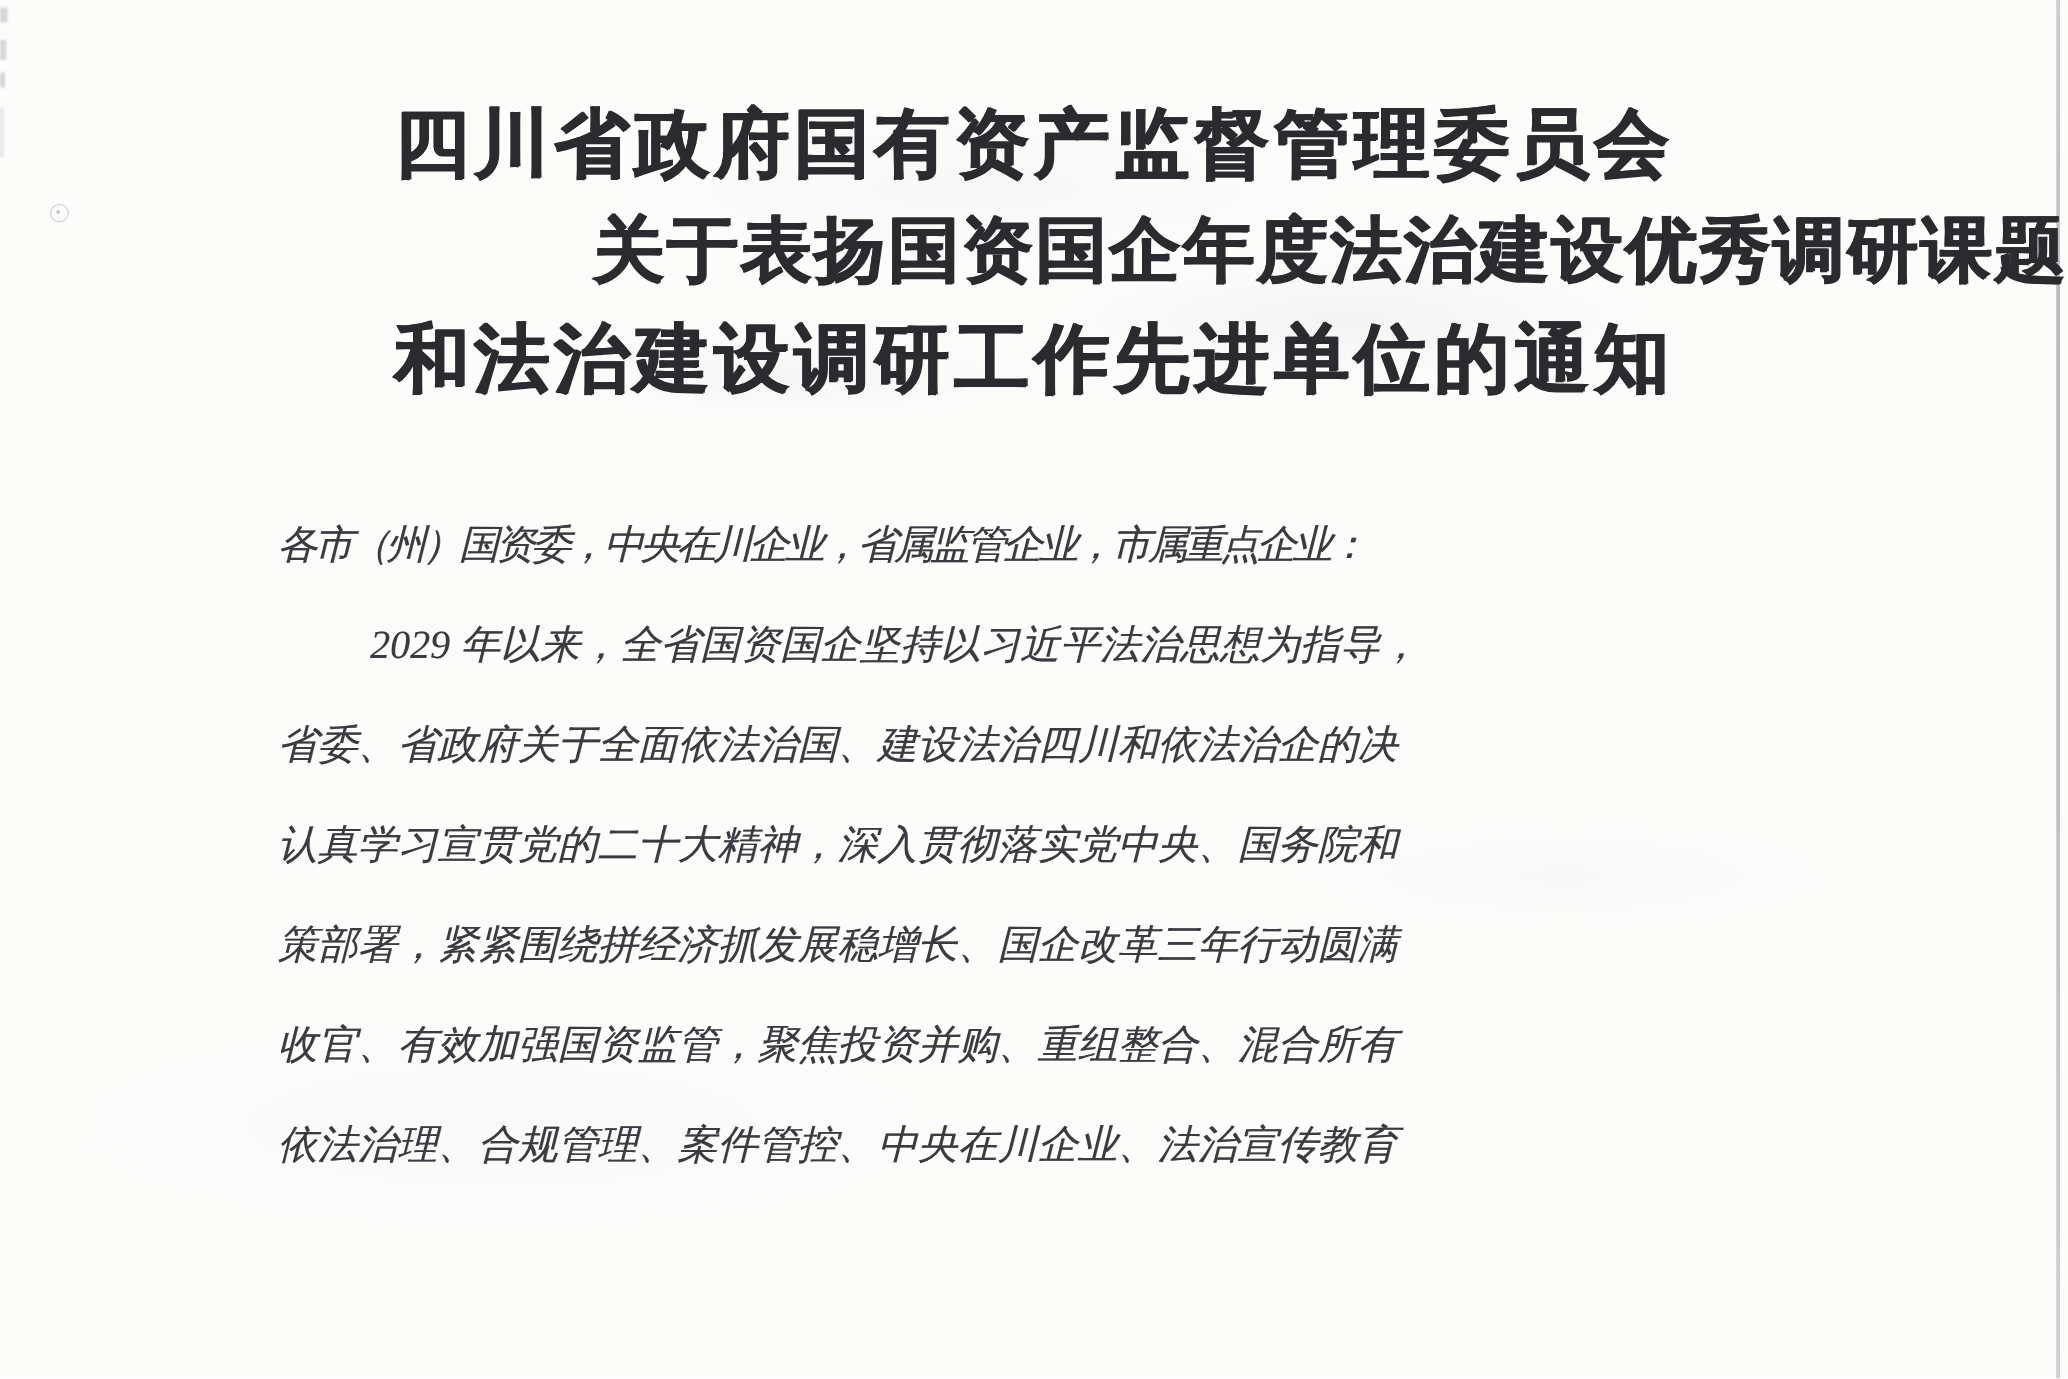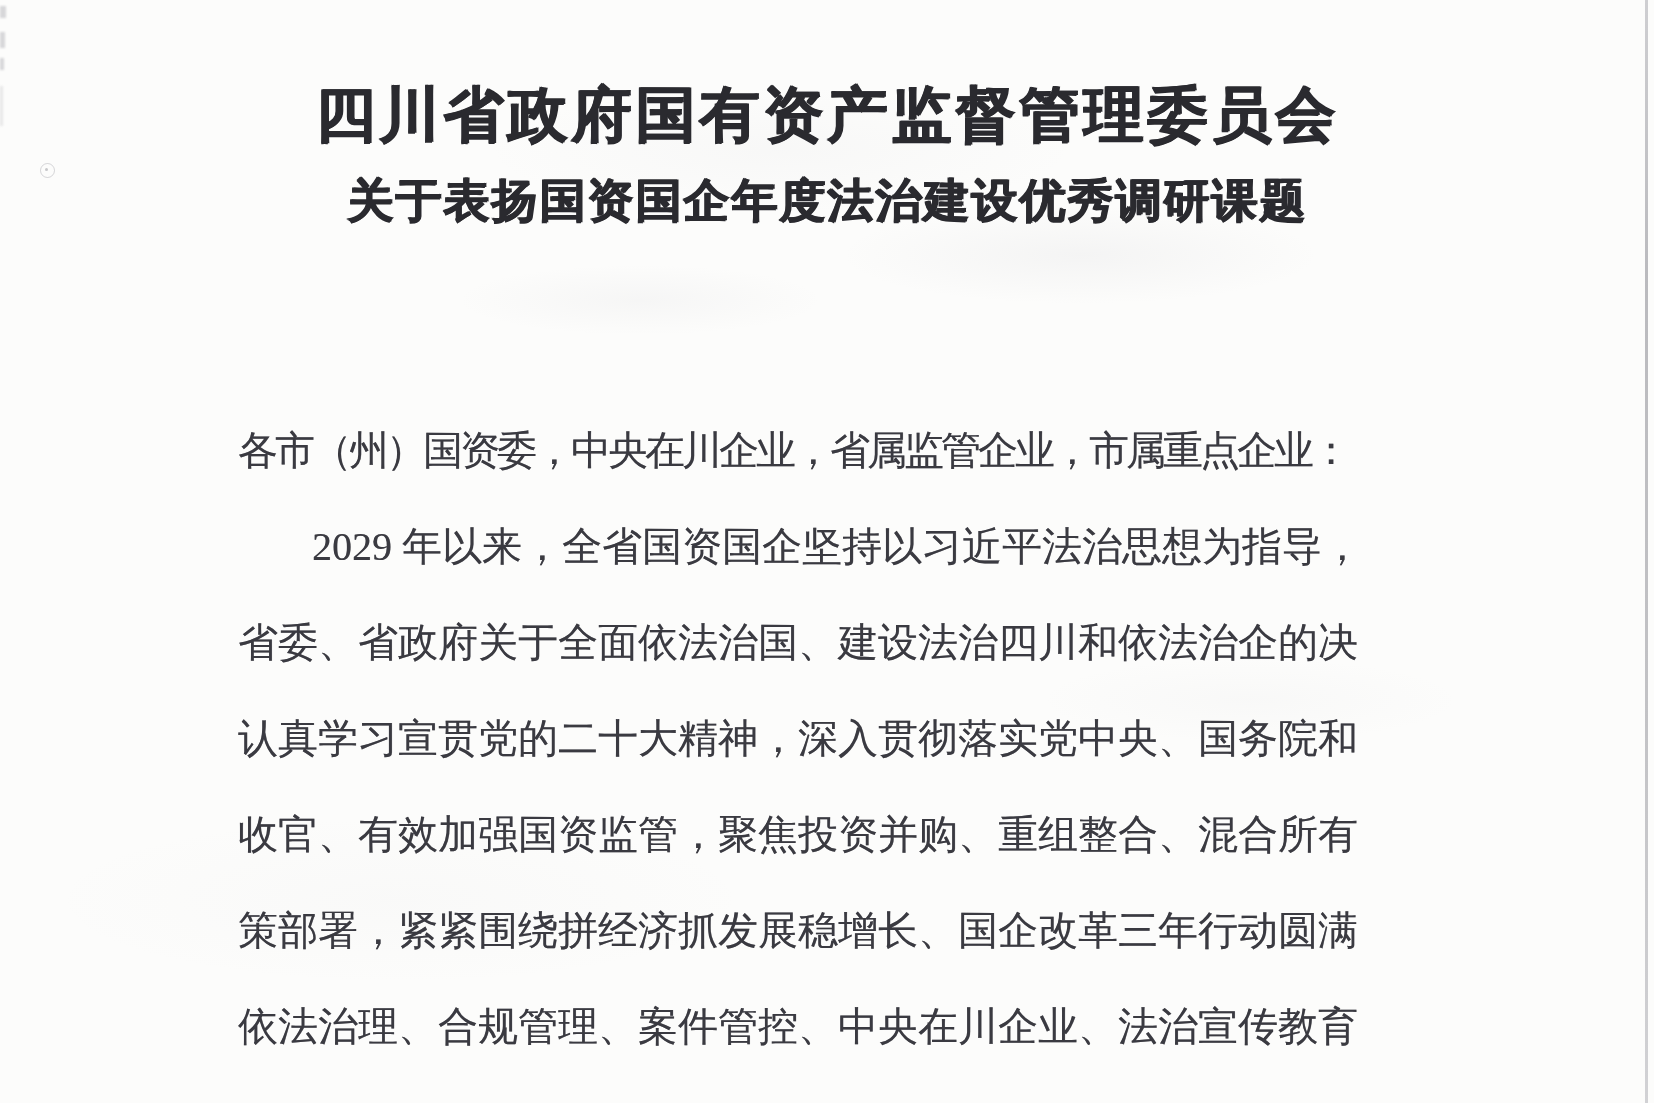--- a/index.html
+++ b/index.html
@@ -35,40 +35,42 @@
   .title-line {
     font-size: 60px;
     font-weight: 700;
     line-height: 86px;
     letter-spacing: 4px;
     white-space: nowrap;
     
     text-shadow: 1.4px 0 0 currentColor, 0 0.6px 0 currentColor;
   }
   .title-line:nth-child(2) {
-    font-size: 46px;
+    font-size: 57px;
     letter-spacing: 2px;
+    text-align: right;
   }
 
   
   .body-block {
     position: absolute;
     top: 395px;
     left: 222px;
     width: 1240px;
     color: #3a3a41;
   }
   .body-line {
-    margin: 16px;
-    font-size: 40px;
+    margin: 0;
+    font-size: 32px;
     line-height: 80px;
     height: 80px;
     letter-spacing: 0;
     white-space: nowrap;
     text-shadow: 0.3px 0 0 rgba(58,58,65,0.55);
+    font-style: italic;
   }
   .body-line.salutation {
     letter-spacing: -3px;
   }
   .body-line.indent {
     padding-left: 74px;
   }
 
   
   .edge-line {
@@ -118,25 +120,26 @@
   <div class="edge-line"></div>
   <div class="corner-dash dash-1"></div>
   <div class="corner-dash dash-2"></div>
   <div class="corner-dash dash-3"></div>
   <div class="corner-dash dash-4"></div>
   <div class="dot-artifact"></div>
 
   <div class="title-block">
     <div class="title-line">四川省政府国有资产监督管理委员会</div>
     <div class="title-line">关于表扬国资国企年度法治建设优秀调研课题</div>
+    <div class="title-line">和法治建设调研工作先进单位的通知</div>
   </div>
 
   <div class="body-block">
     <p class="body-line salutation">各市（州）国资委，中央在川企业，省属监管企业，市属重点企业：</p>
     <p class="body-line indent">2029 年以来，全省国资国企坚持以习近平法治思想为指导，</p>
     <p class="body-line">省委、省政府关于全面依法治国、建设法治四川和依法治企的决</p>
     <p class="body-line">认真学习宣贯党的二十大精神，深入贯彻落实党中央、国务院和</p>
+    <p class="body-line">策部署，紧紧围绕拼经济抓发展稳增长、国企改革三年行动圆满</p>
     <p class="body-line">收官、有效加强国资监管，聚焦投资并购、重组整合、混合所有</p>
-    <p class="body-line">策部署，紧紧围绕拼经济抓发展稳增长、国企改革三年行动圆满</p>
     <p class="body-line">依法治理、合规管理、案件管控、中央在川企业、法治宣传教育</p>
   </div>
 
 </div>
 
 </body></html>

